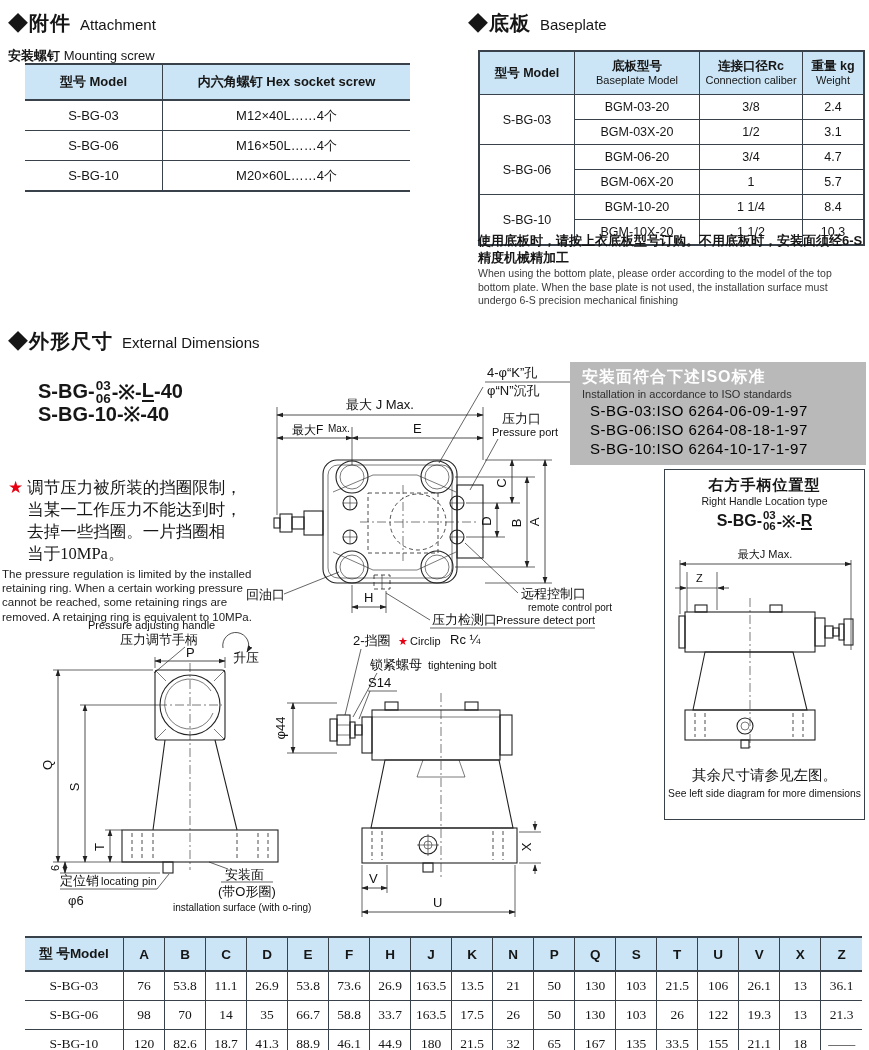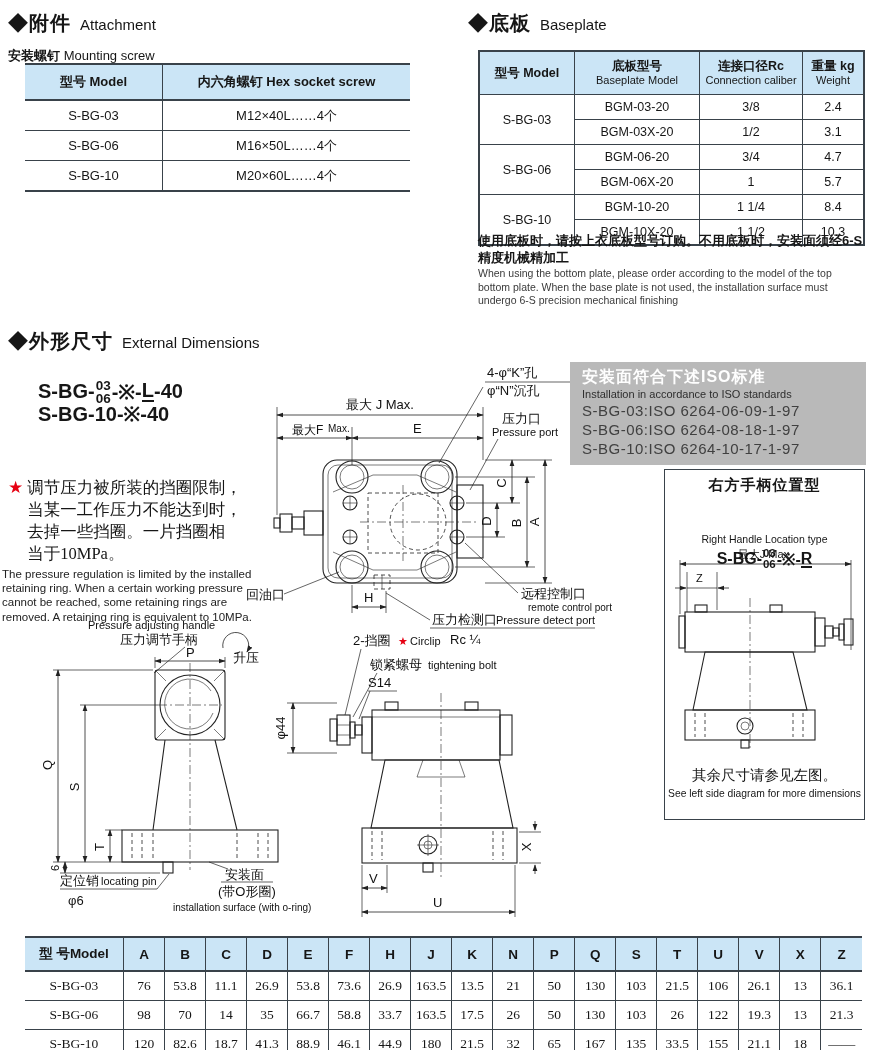--- a/index.html
+++ b/index.html
@@ -53,26 +53,26 @@
 
   
   .star-note{display:flex;gap:4px;font-family:"Liberation Serif",serif;font-size:16.5px;line-height:22px;}
   .star-note .star{color:#e60012;font-size:17px;line-height:22px;}
   .star-en{font-size:11.5px;line-height:14.2px;color:#222;}
 
   
   .iso-box{background:#b9b9b9;padding:5px 10px 6px 12px;box-sizing:border-box;}
   .iso-box .t-cn{color:#fefefe;font-size:16px;font-weight:bold;letter-spacing:1px;line-height:20px;}
   .iso-box .t-en{color:#2e2e2e;font-size:11px;line-height:14px;}
-  .iso-box .line{color:#404040;font-size:15px;line-height:19px;letter-spacing:.5px;}
+  .iso-box .line{color:#000000;font-size:15px;line-height:19px;letter-spacing:.5px;margin-left:8px;}
 
   
   .right-box{border:1.5px solid #39424a;box-sizing:border-box;background:#fff;}
   .rb-title-cn{font-size:15px;font-weight:bold;text-align:center;margin-top:6px;letter-spacing:1px;}
-  .rb-title-en{font-size:10.5px;text-align:center;line-height:12px;margin-top:38px;}
+  .rb-title-en{font-size:10.5px;text-align:center;line-height:12px;}
   .rb-model{justify-content:center;margin-top:3px;}
   .rb-note-cn{position:absolute;left:0;right:0;top:296px;text-align:center;font-family:"Liberation Serif",serif;font-size:14.5px;}
   .rb-note-en{position:absolute;left:0;right:0;top:318px;text-align:center;font-size:10.3px;}
 
   
   svg{overflow:visible;}
   svg text{font-family:"Liberation Sans",sans-serif;font-size:12px;fill:#111;}
   svg .t13{font-size:13px;}
   svg .t11{font-size:11px;}
   svg .t10{font-size:10px;}

